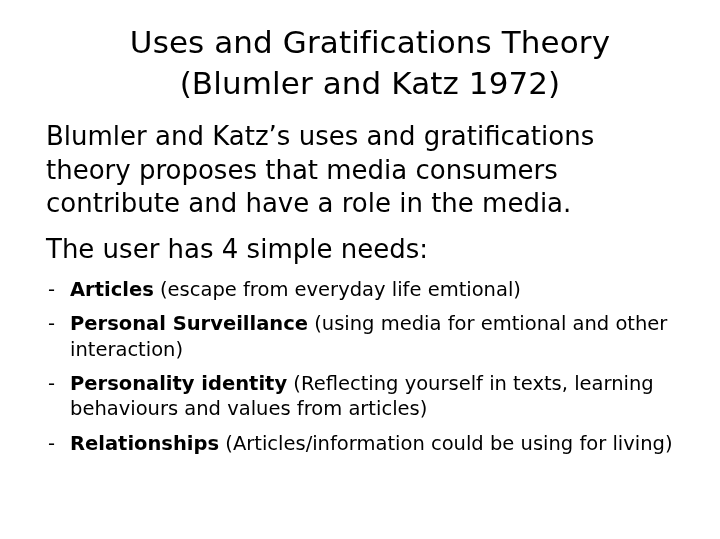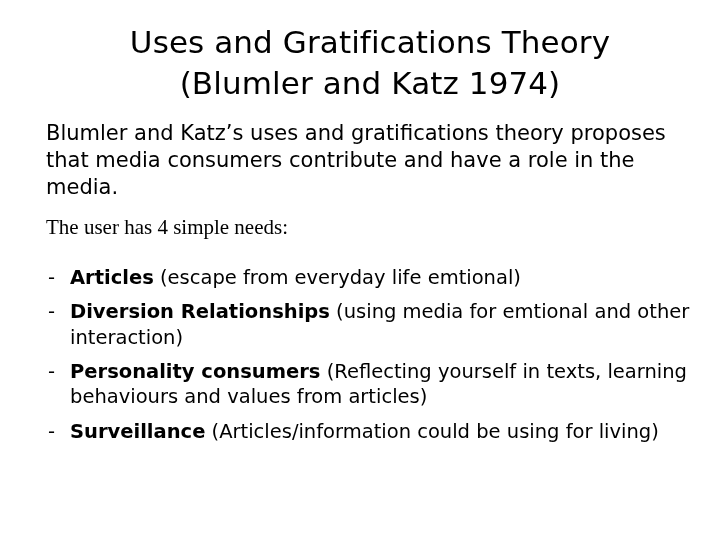--- a/index.html
+++ b/index.html
@@ -28,28 +28,27 @@
   .title-line {
     font-size: 31px;
     line-height: 1.32;
     font-weight: normal;
     letter-spacing: 0.1px;
   }
   .body-block {
     padding-left: 6px;
   }
   .para {
-    font-size: 21px;
+    font-size: 26px;
     line-height: 1.30;
     margin: 0 0 12px 0;
     max-width: 640px;
   }
   .para.tight {
-    margin-bottom: 24px;
-    font-family: Liberation Serif, serif;
+    margin-bottom: 10px;
   }
   .bullet-list {
     margin: 0;
     padding: 0;
     list-style: none;
   }
   .bullet-item {
     position: relative;
     font-size: 19.5px;
     line-height: 1.30;
@@ -68,48 +67,48 @@
     font-weight: bold;
   }
 </style>
 </head>
 <body>
 
 <div class="slide">
 
   <div class="title-block">
     <div class="title-line">Uses and Gratifications Theory</div>
-    <div class="title-line">(Blumler and Katz 1974)</div>
+    <div class="title-line">(Blumler and Katz 1972)</div>
   </div>
 
   <div class="body-block">
 
     <p class="para">Blumler and Katz’s uses and gratifications theory proposes that media consumers contribute and have a role in the media.</p>
 
     <p class="para tight">The user has 4 simple needs:</p>
 
     <ul class="bullet-list">
 
       <li class="bullet-item">
         <span class="bullet-dash">-</span>
         <span class="bold-term">Articles</span><span> (escape from everyday life emtional)</span>
       </li>
 
       <li class="bullet-item">
         <span class="bullet-dash">-</span>
-        <span class="bold-term">Diversion Relationships</span><span> (using media for emtional and other interaction)</span>
+        <span class="bold-term">Personal Surveillance</span><span> (using media for emtional and other interaction)</span>
       </li>
 
       <li class="bullet-item">
         <span class="bullet-dash">-</span>
-        <span class="bold-term">Personality consumers</span><span> (Reflecting yourself in texts, learning behaviours and values from articles)</span>
+        <span class="bold-term">Personality identity</span><span> (Reflecting yourself in texts, learning behaviours and values from articles)</span>
       </li>
 
       <li class="bullet-item">
         <span class="bullet-dash">-</span>
-        <span class="bold-term">Surveillance</span><span> (Articles/information could be using for living)</span>
+        <span class="bold-term">Relationships</span><span> (Articles/information could be using for living)</span>
       </li>
 
     </ul>
 
   </div>
 
 </div>
 
 </body></html>

